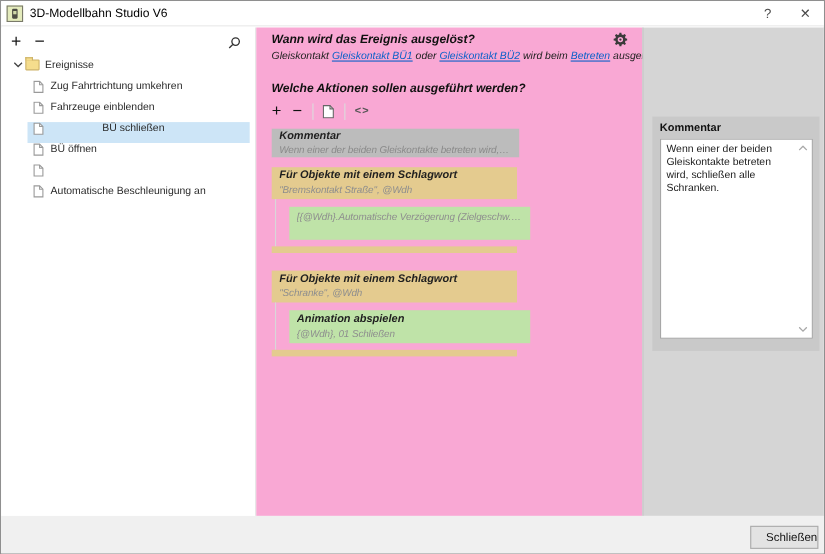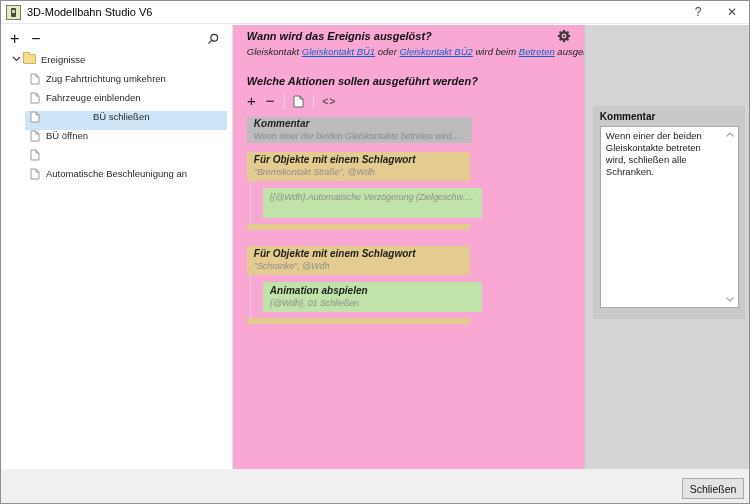--- a/index.html
+++ b/index.html
@@ -65,21 +65,21 @@
   
   .comment-group { position:absolute; top:81px; left:8px; width:152px; height:213px; background:#c9c9c9; padding:5px 6px 6px 7px; }
   .comment-label { font-size:10px; font-weight:700; color:#111; margin-bottom:4px; }
   .ta-box { position:relative; width:139px; height:182px; background:#fff; border:1px solid #a7a7a7; }
   .ta { width:100%; height:100%; border:none; resize:none; outline:none; font-family:"Liberation Sans", sans-serif; font-size:9.5px; color:#222; padding:3px 16px 3px 5px; line-height:12px; background:transparent; }
   .ta-arrow { position:absolute; right:2px; width:11px; height:11px; color:#a9a9a9; display:flex; align-items:center; justify-content:center; cursor:pointer; }
   .ta-up { top:2px; } .ta-down { bottom:2px; }
 
   
   .footer { position:absolute; left:0; right:0; top:468px; height:35px; background:#f0f0f0; }
-  .btn-close { position:absolute; right:5px; top:9px; width:62px; height:21px; background:#e3e3e3; border:1px solid #aaaaaa; font-family:"Liberation Sans", sans-serif; font-size:10.5px; color:#111; cursor:pointer; }
+  .btn-close { position:absolute; right:5px; top:9px; width:62px; height:21px; background:#e3e3e3; border:1px solid #aaaaaa; font-family:"Liberation Sans", sans-serif; font-size:10.5px; color:#111; cursor:pointer;text-align:right; }
 
   svg { display:block; }
 </style>
 </head>
 <body>
 
 <div class="window">
 
   <div class="titlebar">
     <div class="app-icon"></div>

